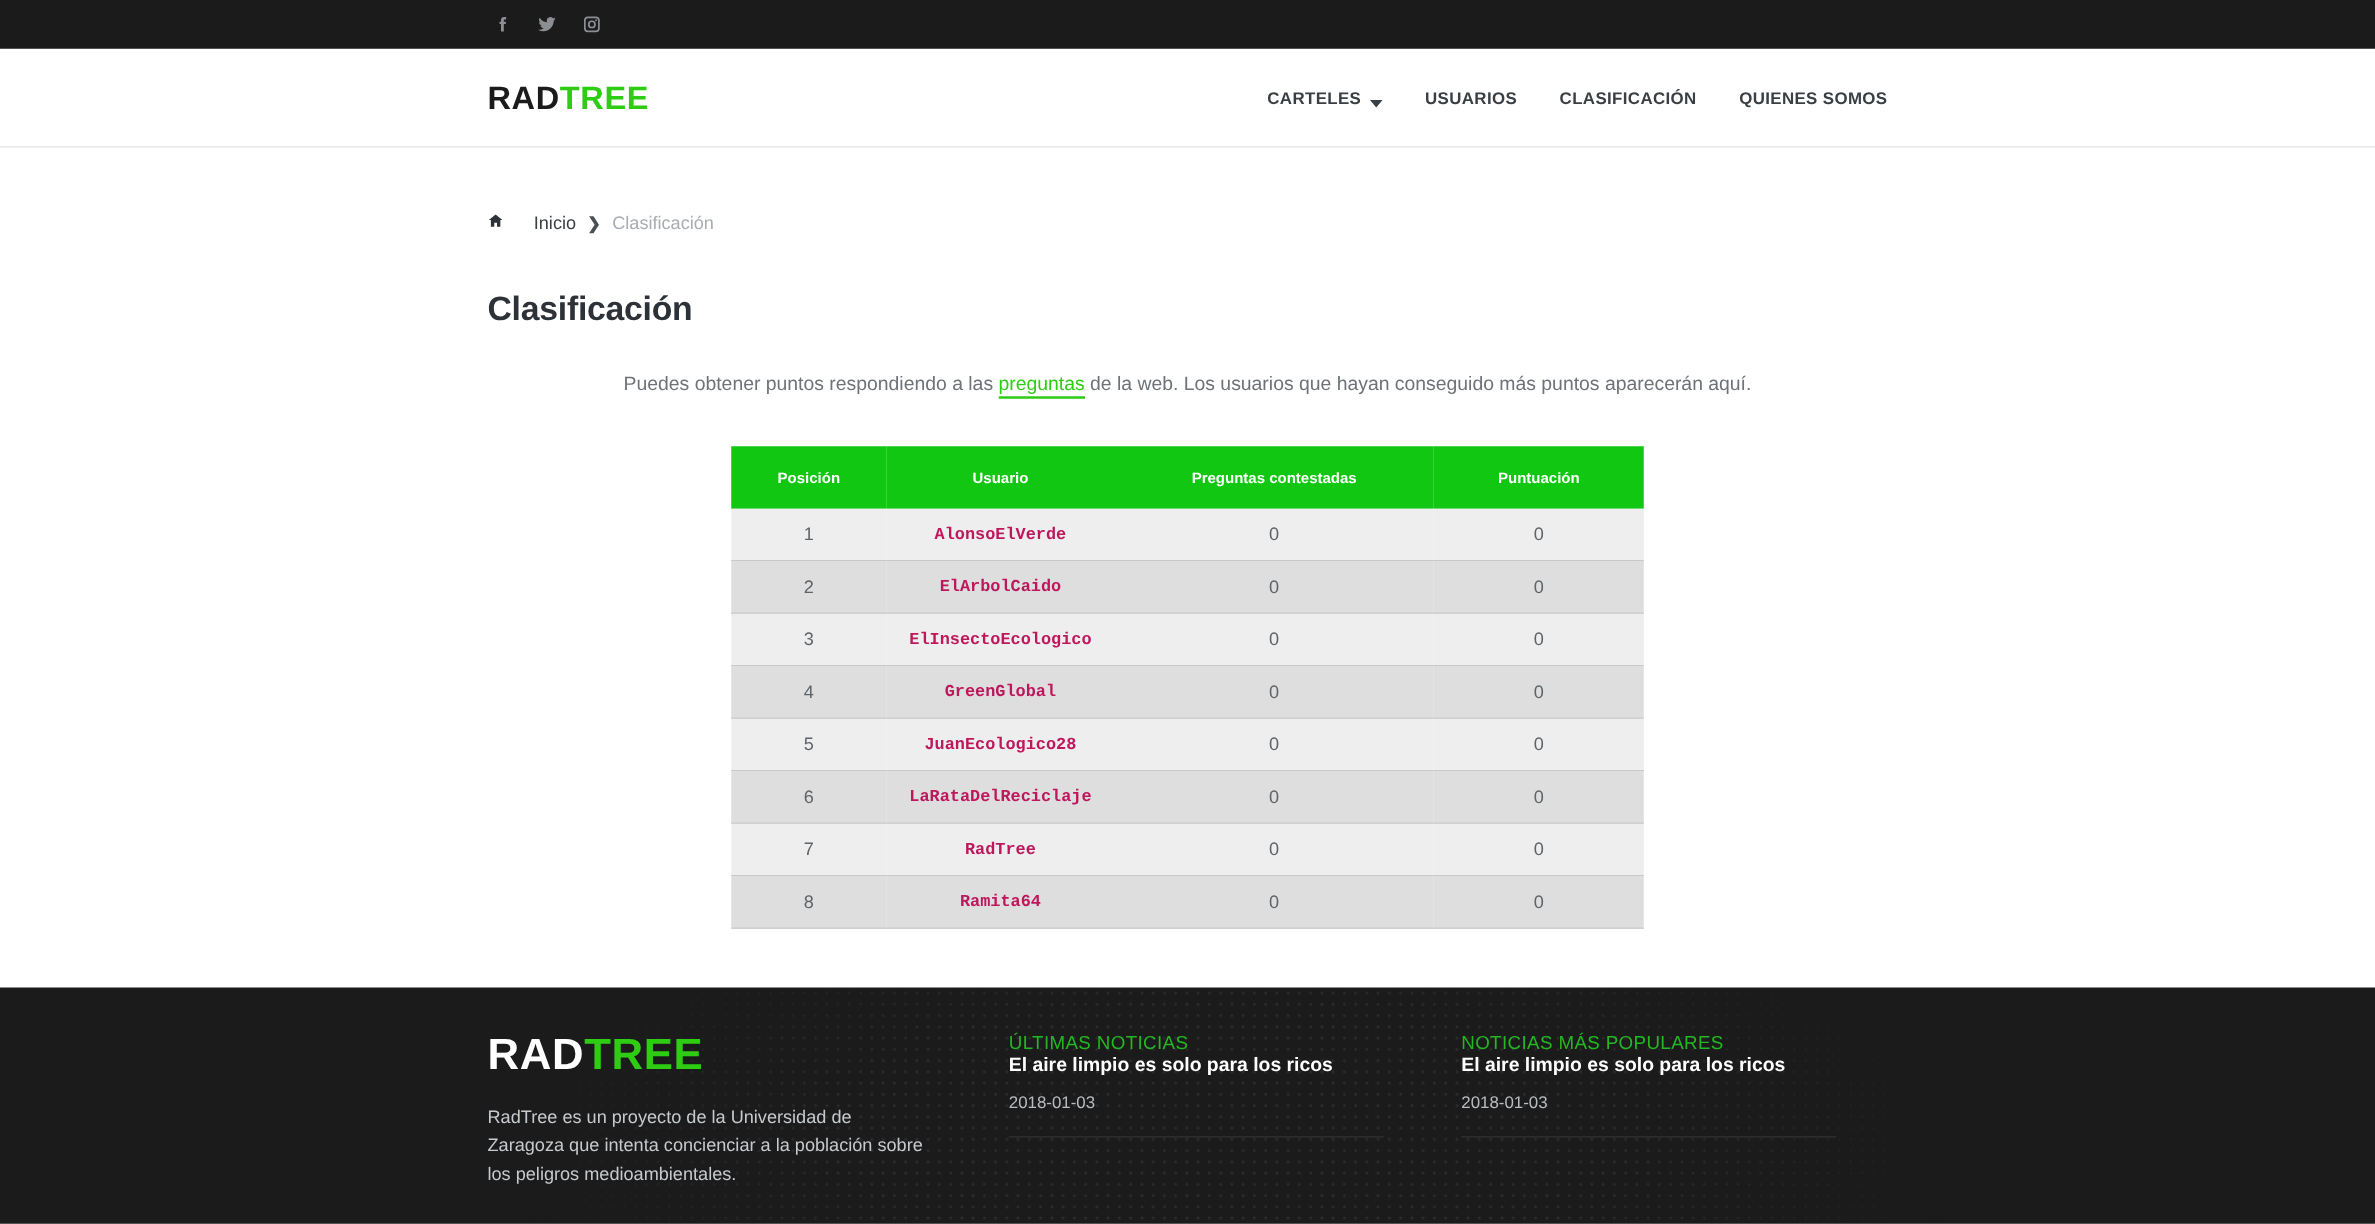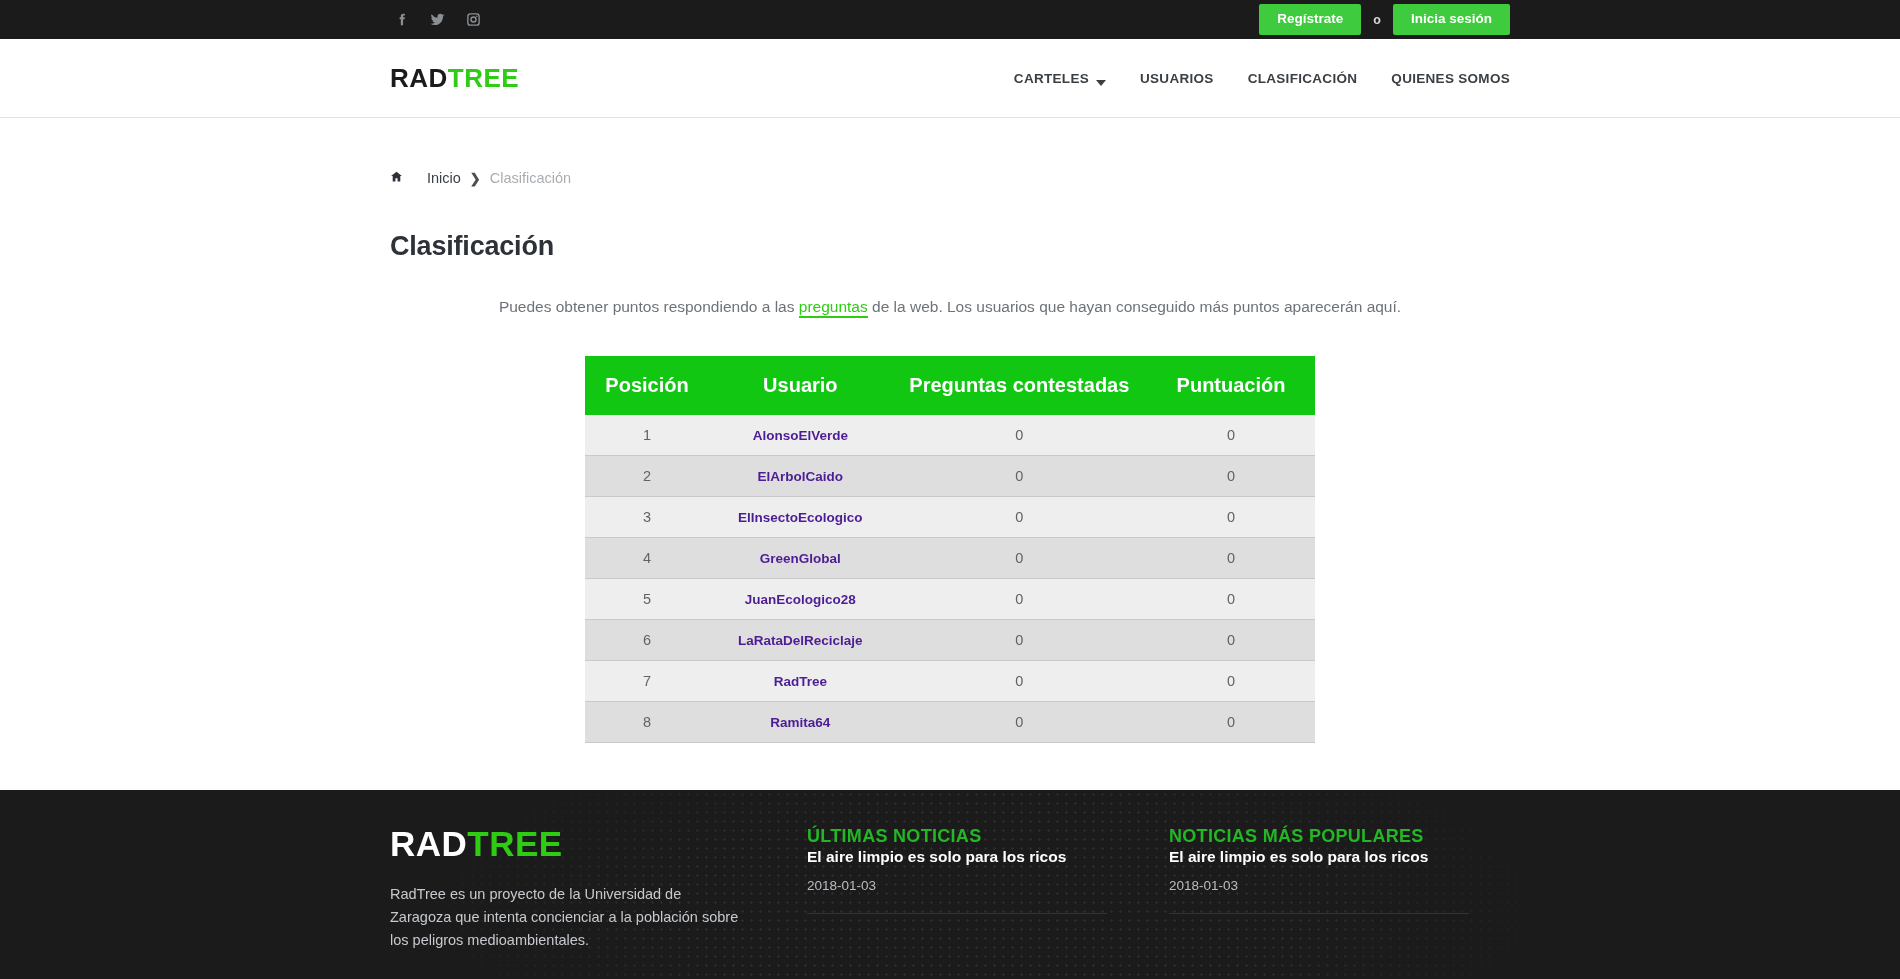--- a/index.html
+++ b/index.html
@@ -174,40 +174,41 @@
     width: 730px;
   }
   table.rank {
     width: 100%;
     border-collapse: collapse;
     table-layout: fixed;
   }
   table.rank thead th {
     background: #11c711;
     color: #ffffff;
-    font-size: 20px;
+    font-size: 12px;
     font-weight: 700;
     padding: 18px 6px;
     text-align: center;
   }
   table.rank tbody td {
     font-size: 14.5px;
     color: #5f6468;
     text-align: center;
     padding: 12px 6px;
     border-bottom: 1px solid #c9c9c9;
   }
   table.rank tbody tr:nth-child(odd)  { background: #eeeeee; }
   table.rank tbody tr:nth-child(even) { background: #dedede; }
   table.rank tbody td.user a {
-    color: #4c1d95;
+    color: #be185d;
     font-weight: 700;
     font-size: 13.5px;
     text-decoration: none;
     cursor: pointer;
+    font-family: Liberation Mono, monospace;
   }
   .col-pos   { width: 17%; }
   .col-user  { width: 25%; }
   .col-ans   { width: 35%; }
   .col-score { width: 23%; }
 
   
   .footer {
     position: absolute;
     left: 0; right: 0;
@@ -244,22 +245,22 @@
   .f-logo .rad  { color: #ffffff; }
   .f-logo .tree { color: #2fcc14; }
   .f-desc {
     margin-top: 22px;
     font-size: 14.5px;
     line-height: 1.6;
     color: #c6cace;
   }
   .f-col { width: 300px; }
   .f-head {
-    font-size: 18px;
-    font-weight: 700;
+    font-size: 15px;
+    font-weight: 400;
     color: #23b723;
     letter-spacing: 0.3px;
     text-transform: uppercase;
     white-space: nowrap;
   }
   .f-news { }
   .f-news-title {
     font-size: 15.5px;
     font-weight: 700;
     color: #ffffff;
@@ -296,25 +297,20 @@
       </span>
       <span class="social-icon">
         <svg width="15" height="15" viewBox="0 0 24 24" fill="none" stroke="currentColor" stroke-width="2.2">
             <rect x="3" y="3" width="18" height="18" rx="4"></rect>
             <circle cx="12" cy="12" r="4"></circle>
             <circle cx="17.3" cy="6.7" r="1.2" fill="currentColor" stroke="none"></circle>
           </svg>
       </span>
     </div>
 
-    <div class="auth">
-      <button class="btn-green">Regístrate</button>
-      <span class="auth-sep">o</span>
-      <button class="btn-green">Inicia sesión</button>
-    </div>
 
   </div>
 </div>
 
 <div class="header">
   <div class="header-inner">
 
     <div class="logo">
       <span class="rad">RAD</span><span class="tree">TREE</span>
     </div>

